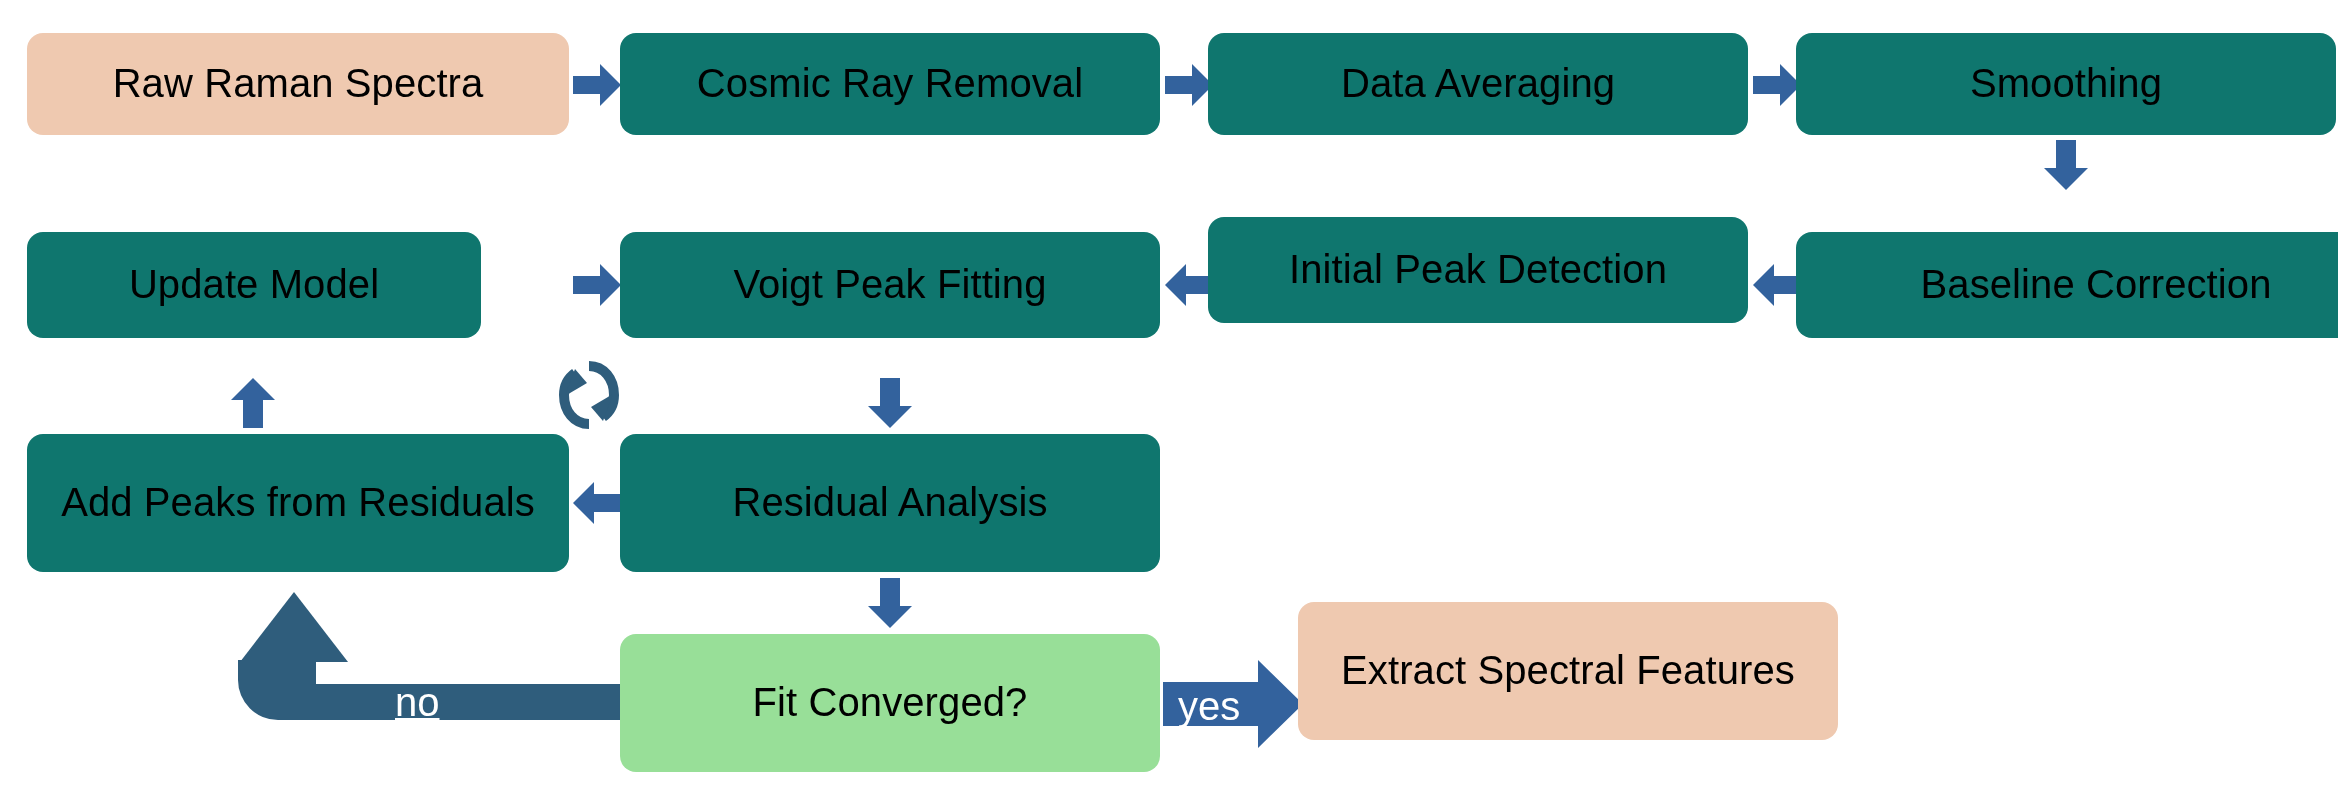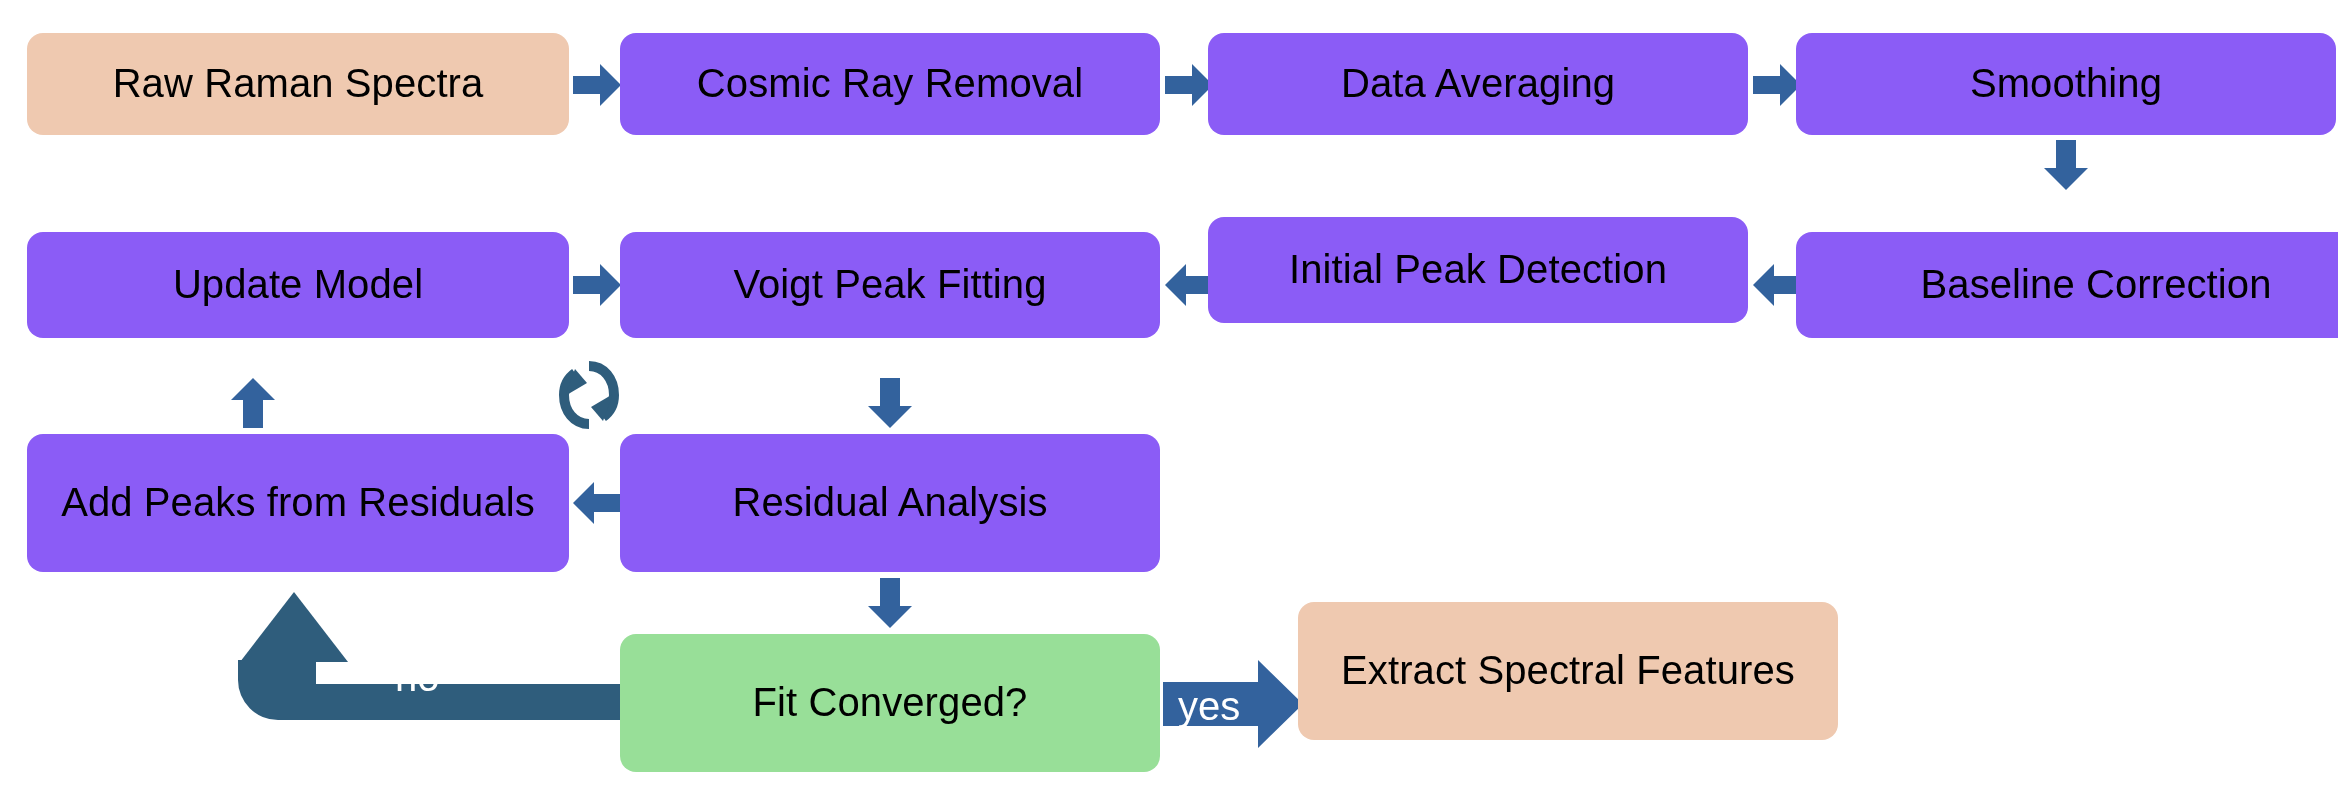--- a/index.html
+++ b/index.html
@@ -27,21 +27,21 @@
     justify-content: center;
     text-align: center;
     color: #000000;
     font-size: 40px;
     line-height: 1.28;
     letter-spacing: 0.1px;
     padding: 4px 10px;
     font-family: "Liberation Sans", sans-serif;
   }
   .node.peach   { background: #efc9b0; }
-  .node.blue    { background: #8b5cf6; }
+  .node.blue    { background: #0f766e; }
   .node.green   { background: #98df98; }
 
   
   .arrow { position: absolute; }
   .arrow svg { display: block; overflow: visible; }
 
   .edge-label {
     position: absolute;
     color: #ffffff;
     font-size: 40px;
@@ -88,21 +88,21 @@
   <div class="node blue" style="left:1796px; top:33px; width:540px; height:102px;">
     <span>Smoothing</span>
   </div>
 
   <div class="arrow" style="left:2044px; top:140px; width:44px; height:50px;">
     <svg width="44" height="50" viewBox="0 0 44 50" aria-hidden="true">
       <path d="M12,0 L32,0 L32,28 L44,28 L22,50 L0,28 L12,28 Z" fill="#33629d"></path>
     </svg>
   </div>
 
-  <div class="node blue" style="left:27px; top:232px; width:542px; height:106px;">
+  <div class="node blue" style="left:27px; top:232px; width:454px; height:106px;">
     <span>Update Model</span>
   </div>
 
   <div class="arrow" style="left:573px; top:264px; width:48px; height:42px;">
     <svg width="48" height="42" viewBox="0 0 48 42" aria-hidden="true">
       <path d="M0,12 L27,12 L27,0 L48,21 L27,42 L27,30 L0,30 Z" fill="#33629d"></path>
     </svg>
   </div>
 
   <div class="node blue" style="left:620px; top:232px; width:540px; height:106px;">
@@ -180,21 +180,21 @@
                L400,132
                L40,132
                A40,40 0 0 1 0,92
                L0,72
                L4,72
                Z" fill="#2f5d7c"></path>
       <path d="M56,4 L110,74 L2,74 Z" fill="#2f5d7c"></path>
       <rect x="22" y="60" width="34" height="60" fill="#2f5d7c"></rect>
     </svg>
   </div>
-  <span class="edge-label" style="left:395px; top:657px;">no</span>
+  <span class="edge-label" style="left:395px; top:682px;text-decoration:underline;">no</span>
 
   <div class="node green" style="left:620px; top:634px; width:540px; height:138px;">
     <span>Fit Converged?</span>
   </div>
 
   <div class="arrow" style="left:1163px; top:660px; width:140px; height:88px;">
     <svg width="140" height="88" viewBox="0 0 140 88" aria-hidden="true">
       <path d="M0,22 L95,22 L95,0 L140,44 L95,88 L95,66 L0,66 Z" fill="#33629d"></path>
     </svg>
   </div>

